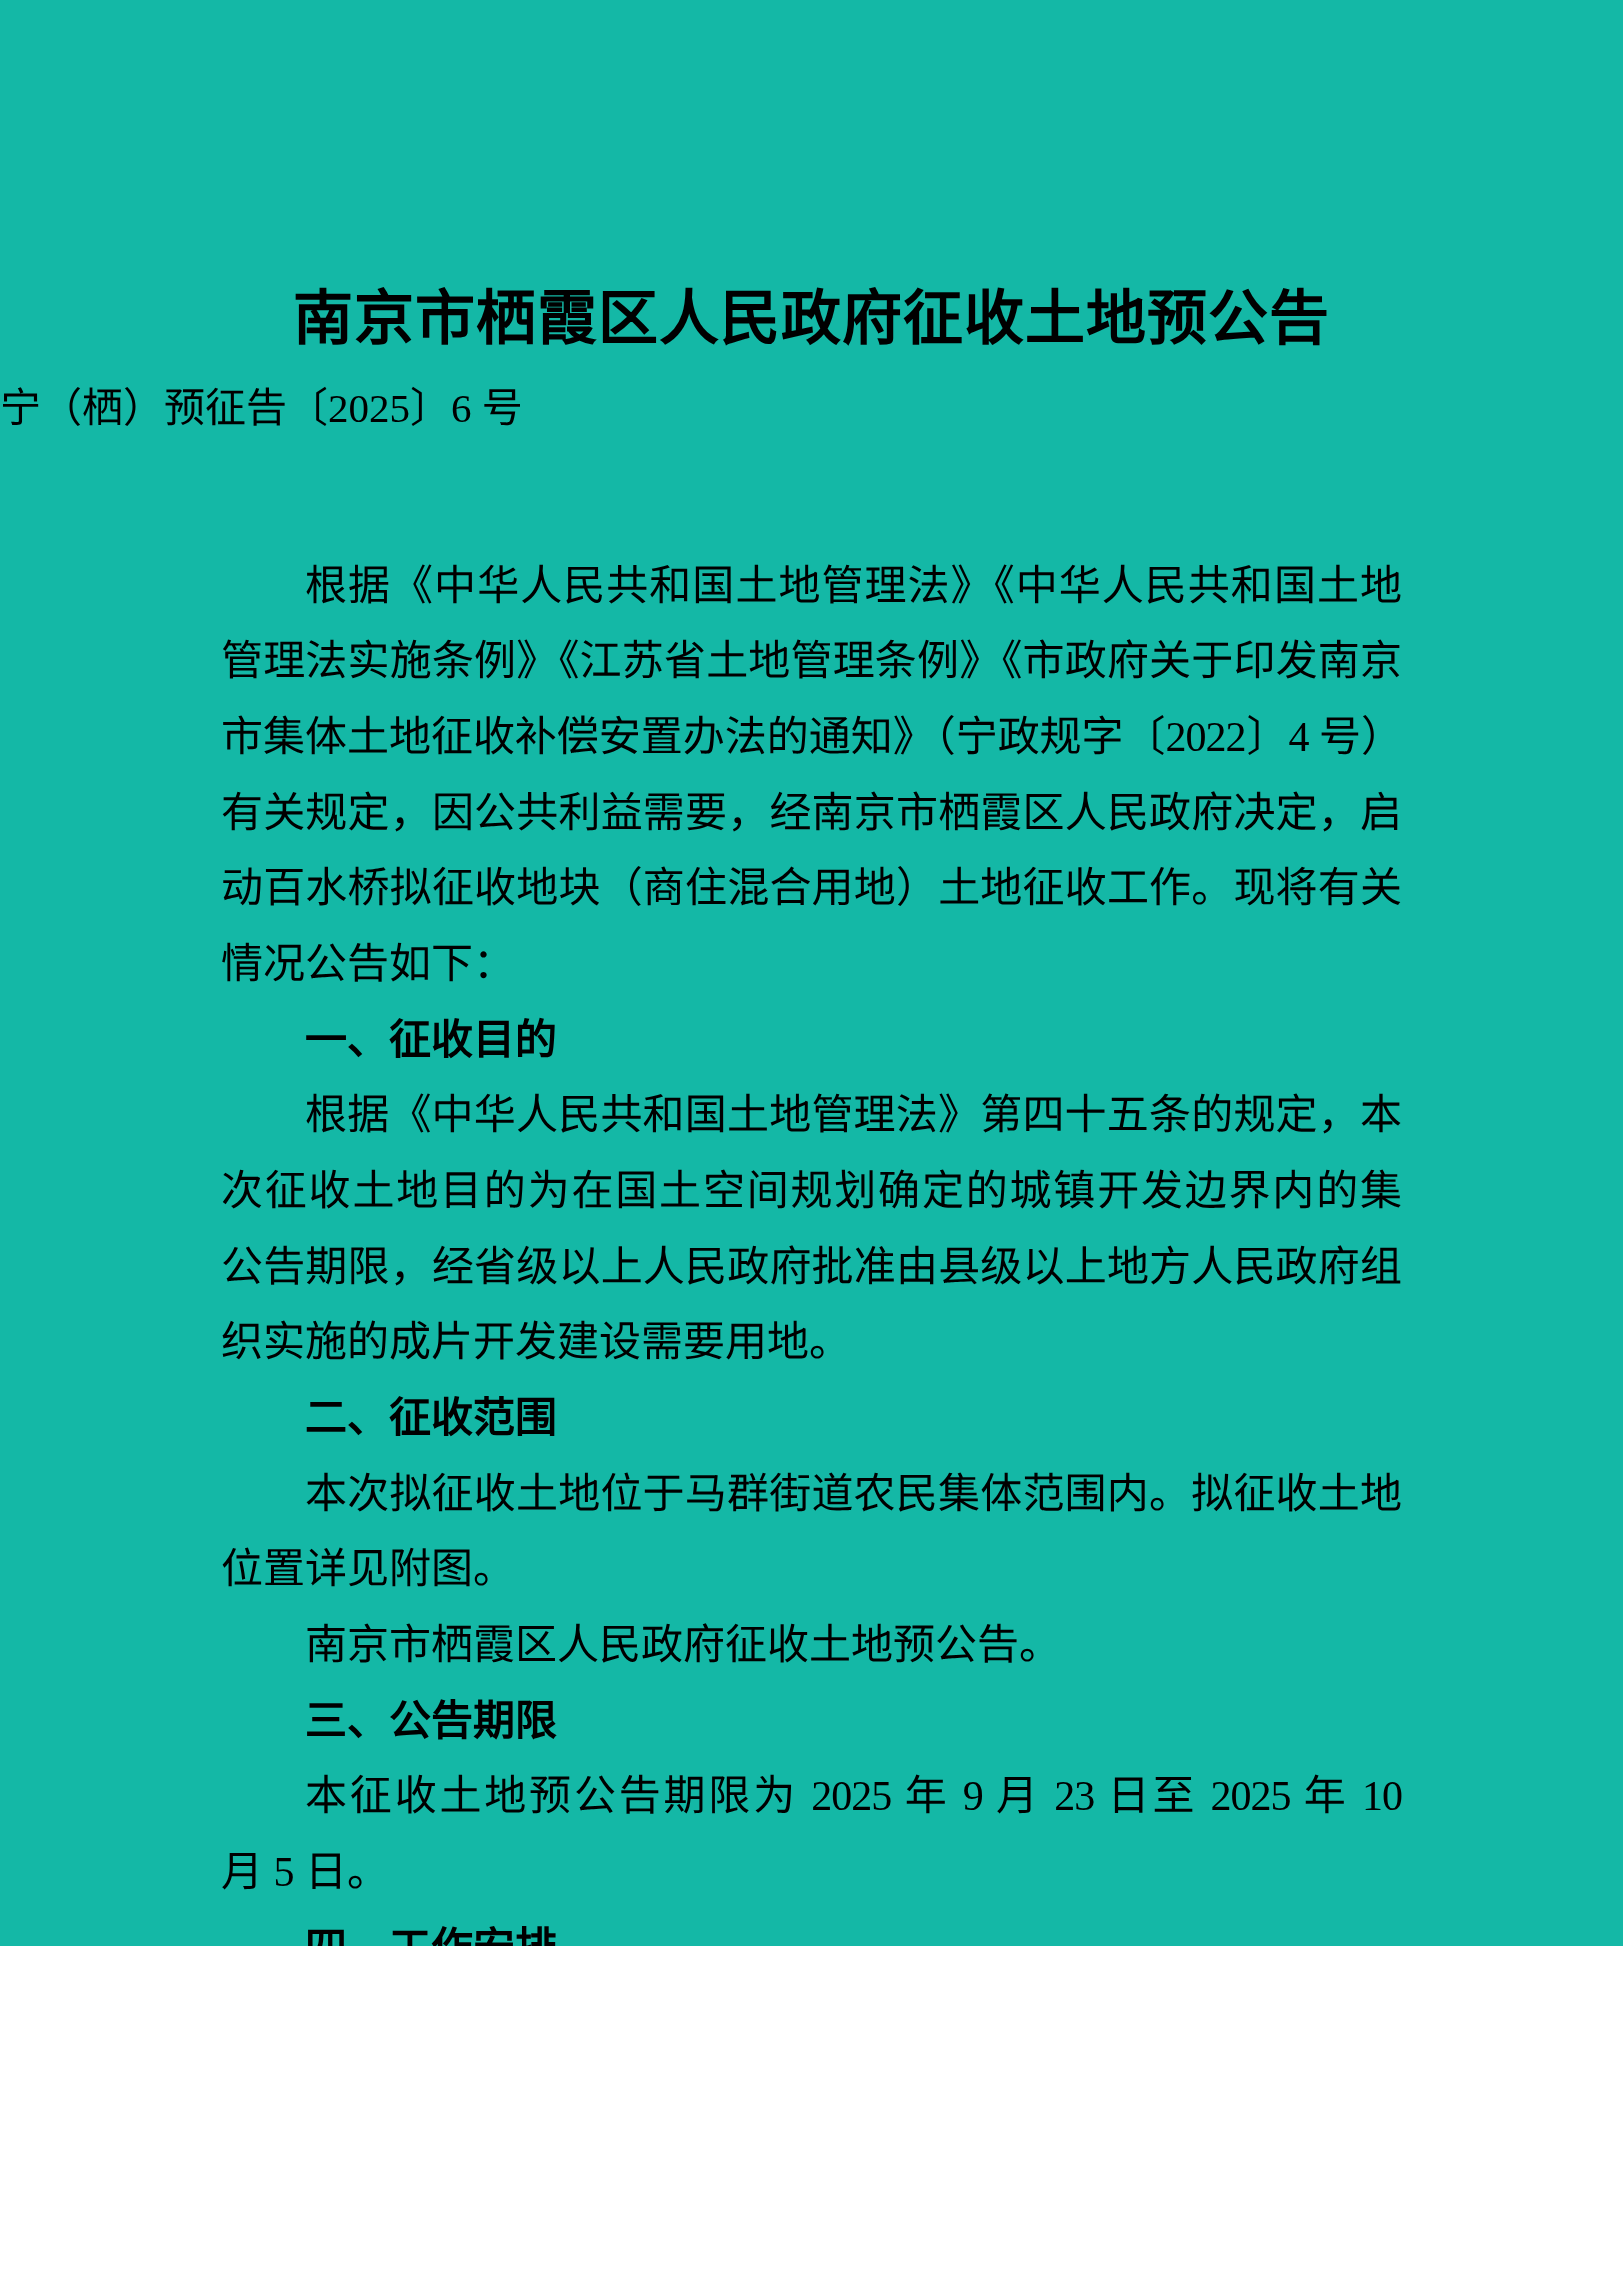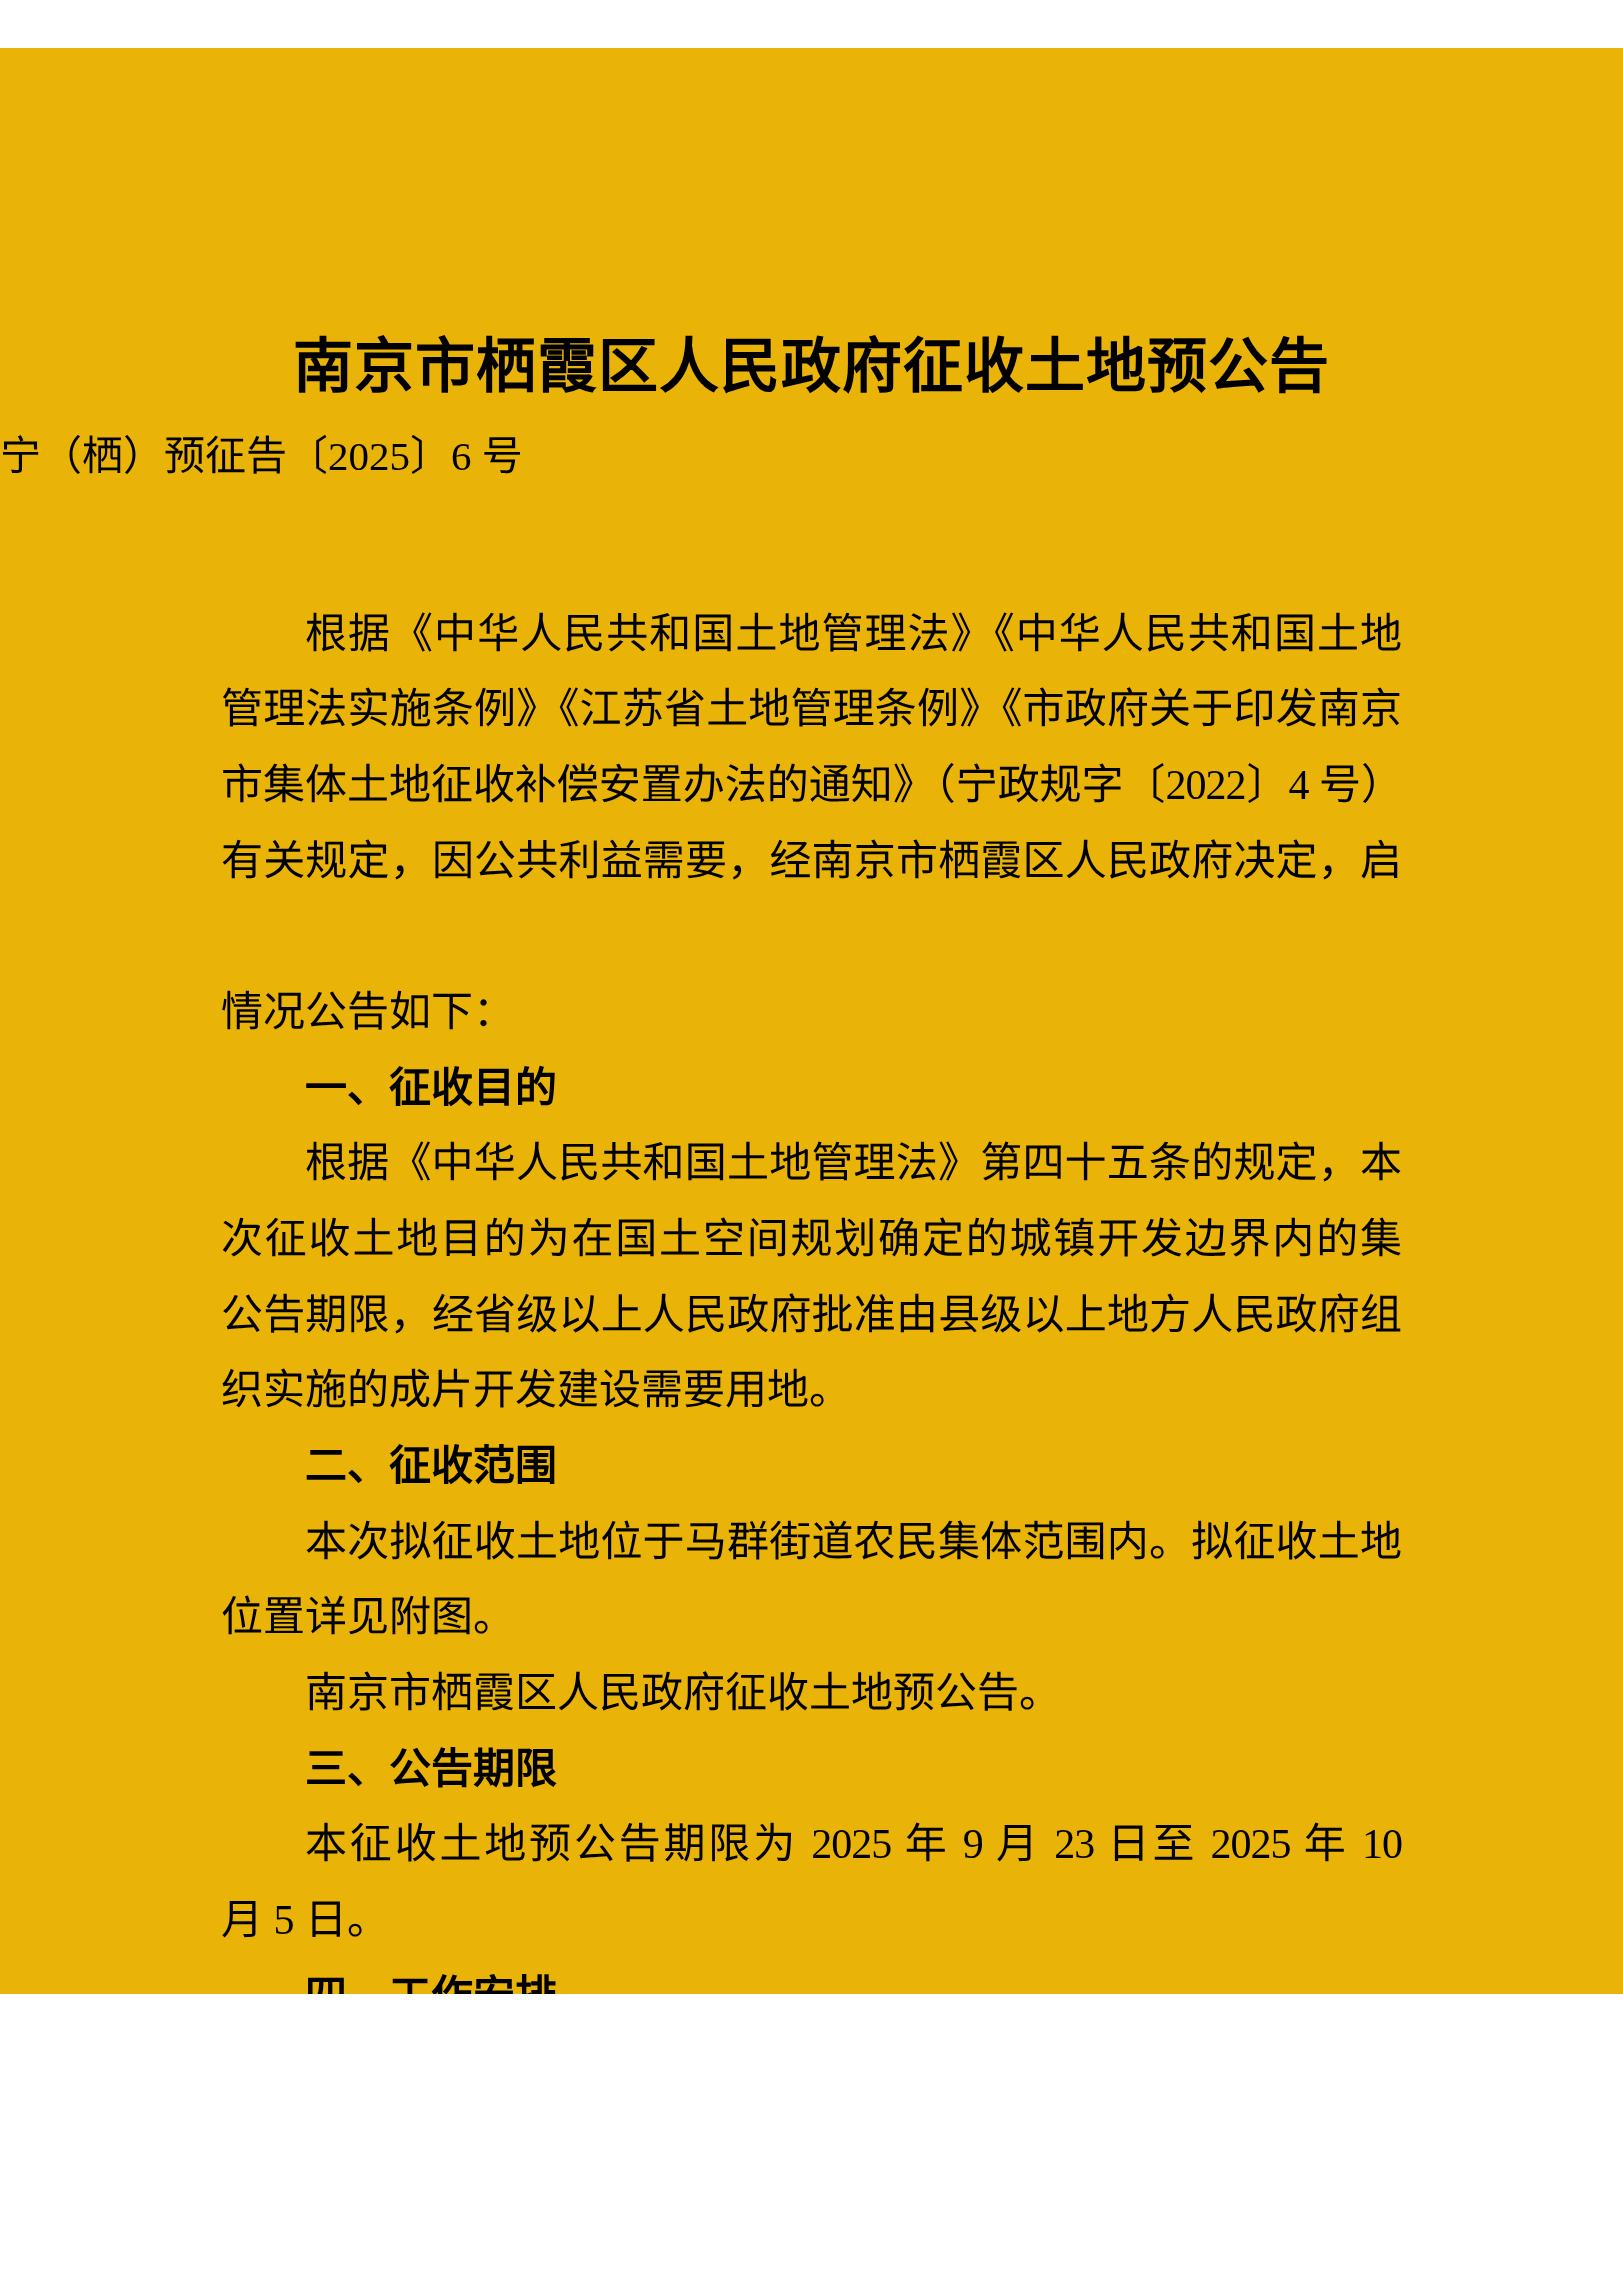--- a/index.html
+++ b/index.html
@@ -5,25 +5,24 @@
 <style>
   html, body {
     margin: 0;
     padding: 0;
     background: #ffffff;
   }
   .page {
     position: relative;
     width: 1623px;
     height: 1946px;
-    background: #eab308;
+    background: #14b8a6;
     color: #000000;
     font-family: "Liberation Serif", "DejaVu Serif", serif;
     overflow: hidden;
-    margin-top: 48px;
   }
   .title {
     position: absolute;
     top: 281px;
     left: 0;
     width: 1623px;
     margin: 0;
     text-align: center;
     font-size: 60px;
     line-height: 77px;
@@ -87,20 +86,21 @@
   <div class="body-text">
 
     <div class="line full indent" style="top:532px">根据《中华人民共和国土地管理法》《中华人民共和国土地</div>
 
     <div class="line full" style="top:607px">管理法实施条例》《江苏省土地管理条例》《市政府关于印发南京</div>
 
     <div class="line full tight" style="top:683px">市集体土地征收补偿安置办法的通知》（宁政规字〔2022〕4 号）</div>
 
     <div class="line full" style="top:759px">有关规定，因公共利益需要，经南京市栖霞区人民政府决定，启</div>
 
+    <div class="line full" style="top:834px">动百水桥拟征收地块（商住混合用地）土地征收工作。现将有关</div>
 
     <div class="line" style="top:910px">情况公告如下：</div>
 
     <div class="line heading indent" style="top:986px">一、征收目的</div>
 
     <div class="line full indent" style="top:1061px">根据《中华人民共和国土地管理法》第四十五条的规定，本</div>
 
     <div class="line full" style="top:1137px">次征收土地目的为在国土空间规划确定的城镇开发边界内的集</div>
 
     <div class="line full" style="top:1213px">公告期限，经省级以上人民政府批准由县级以上地方人民政府组</div>

